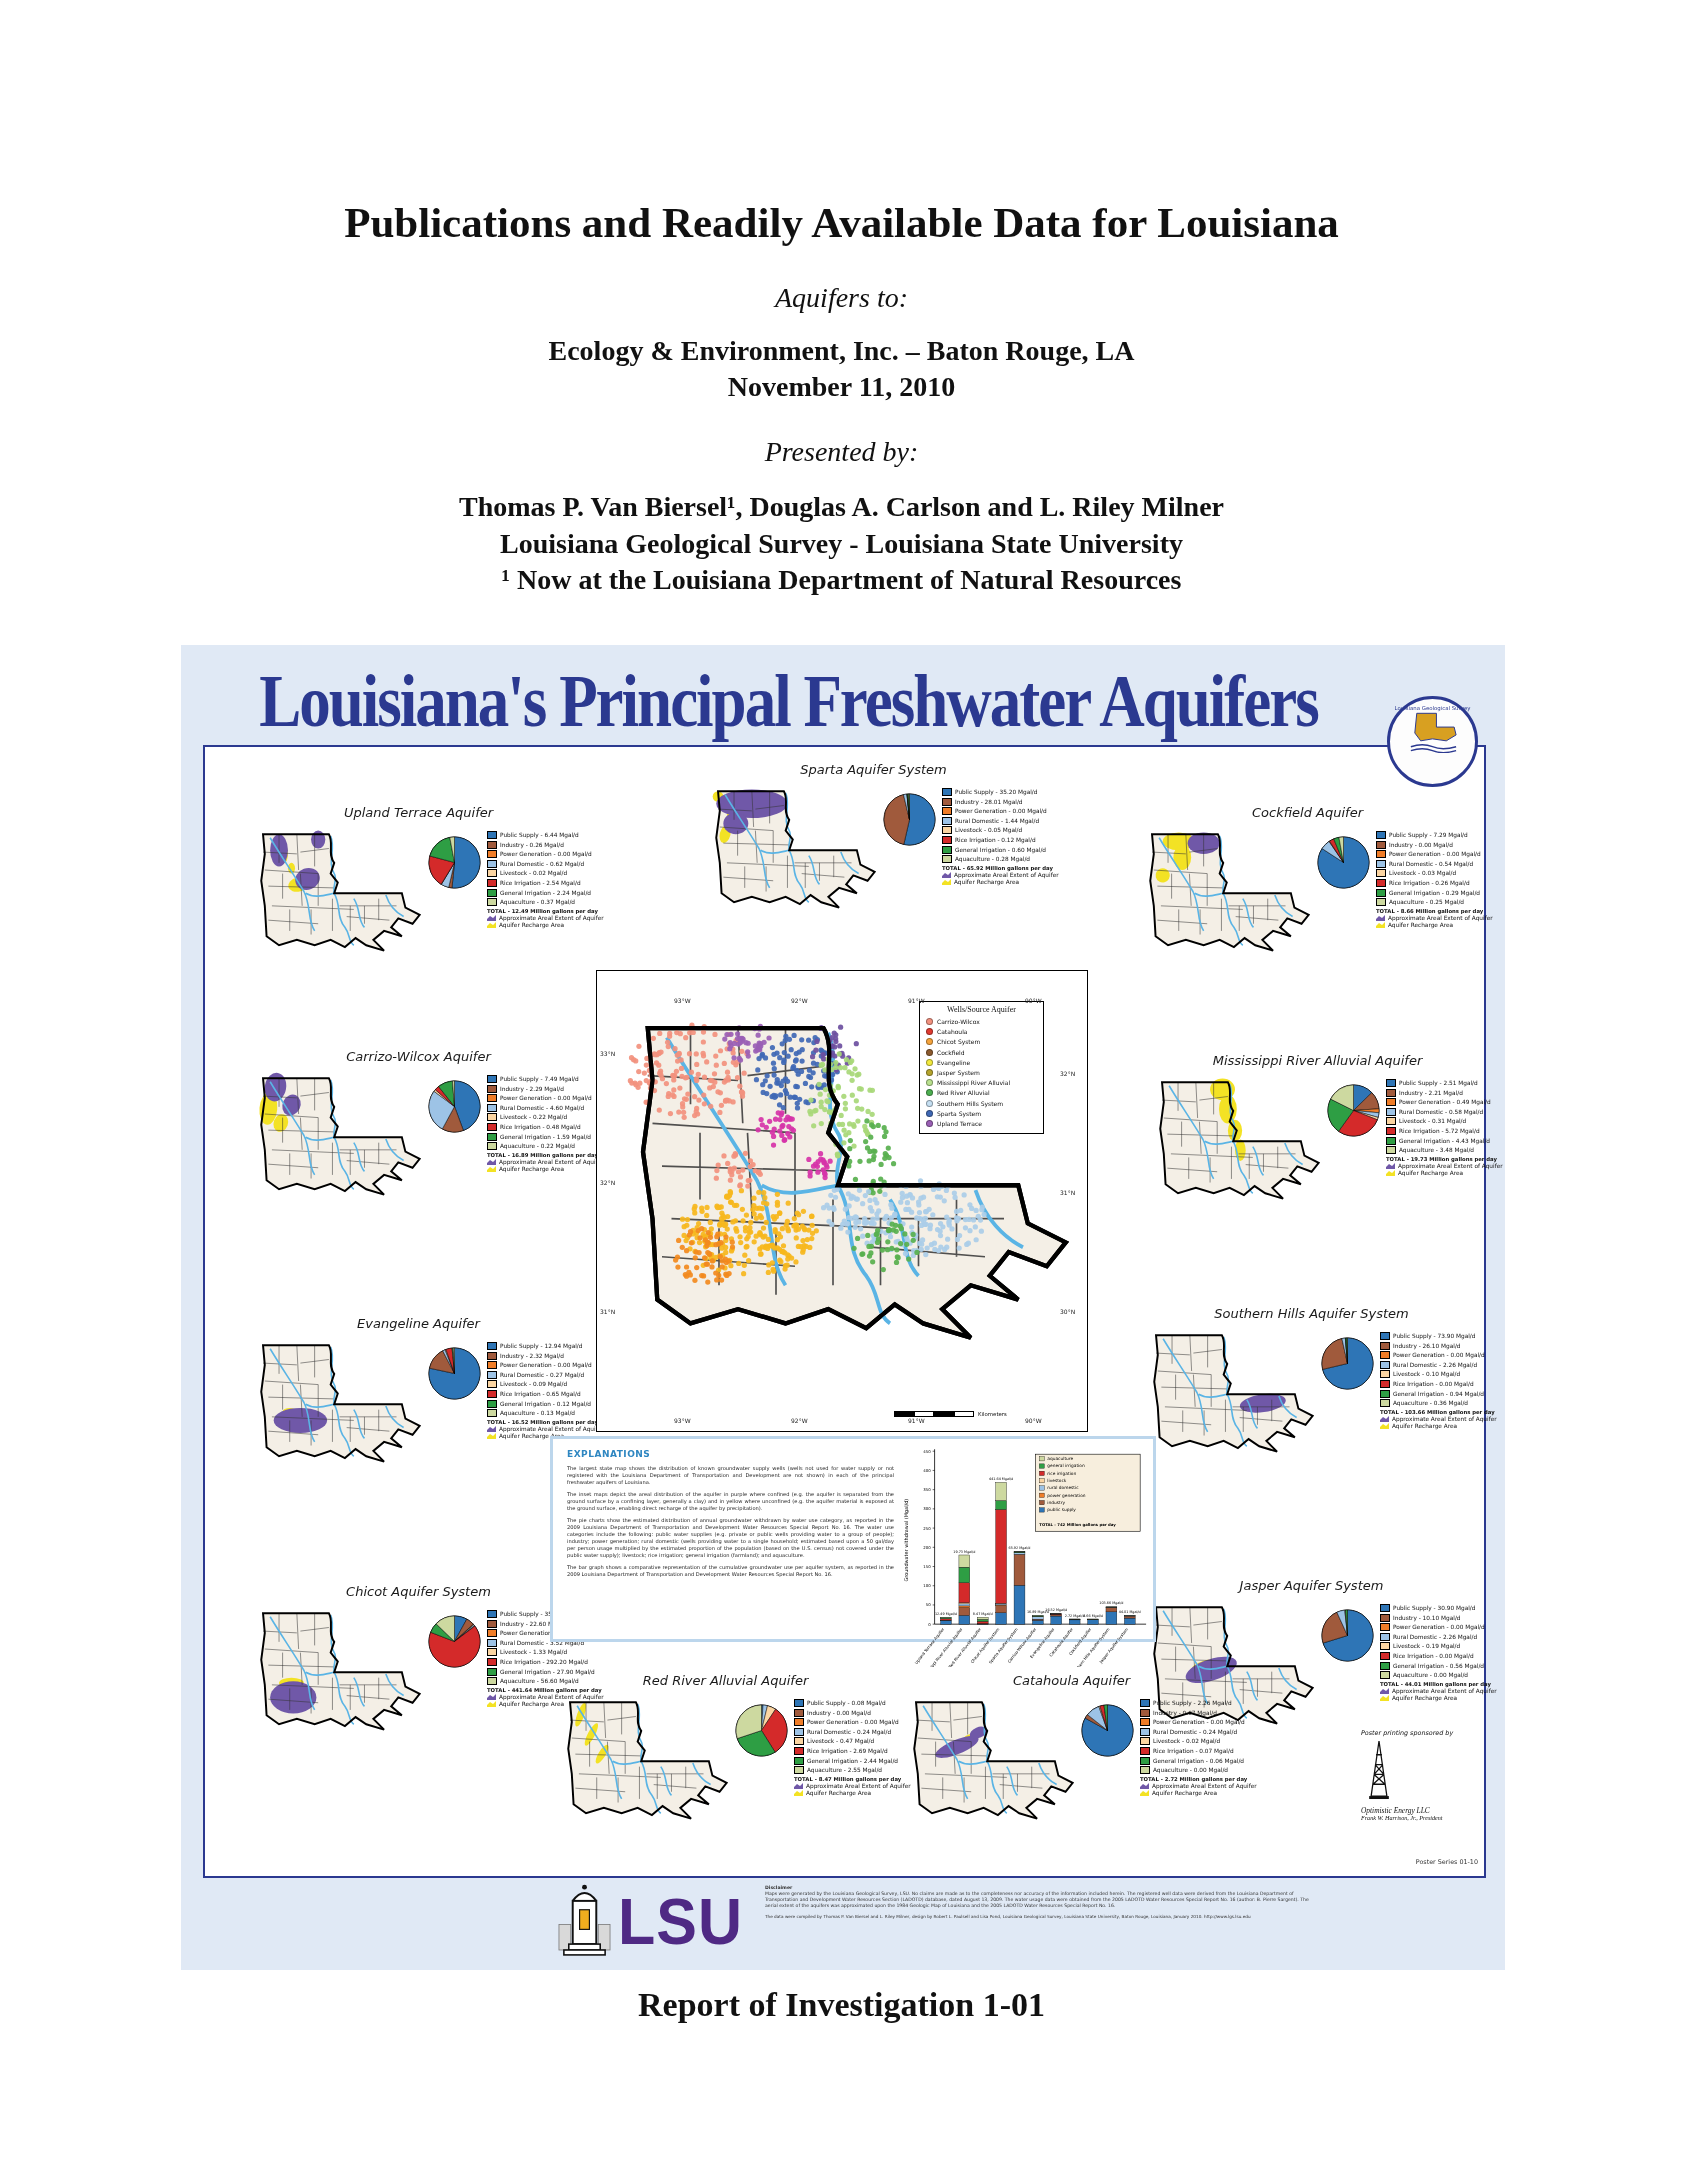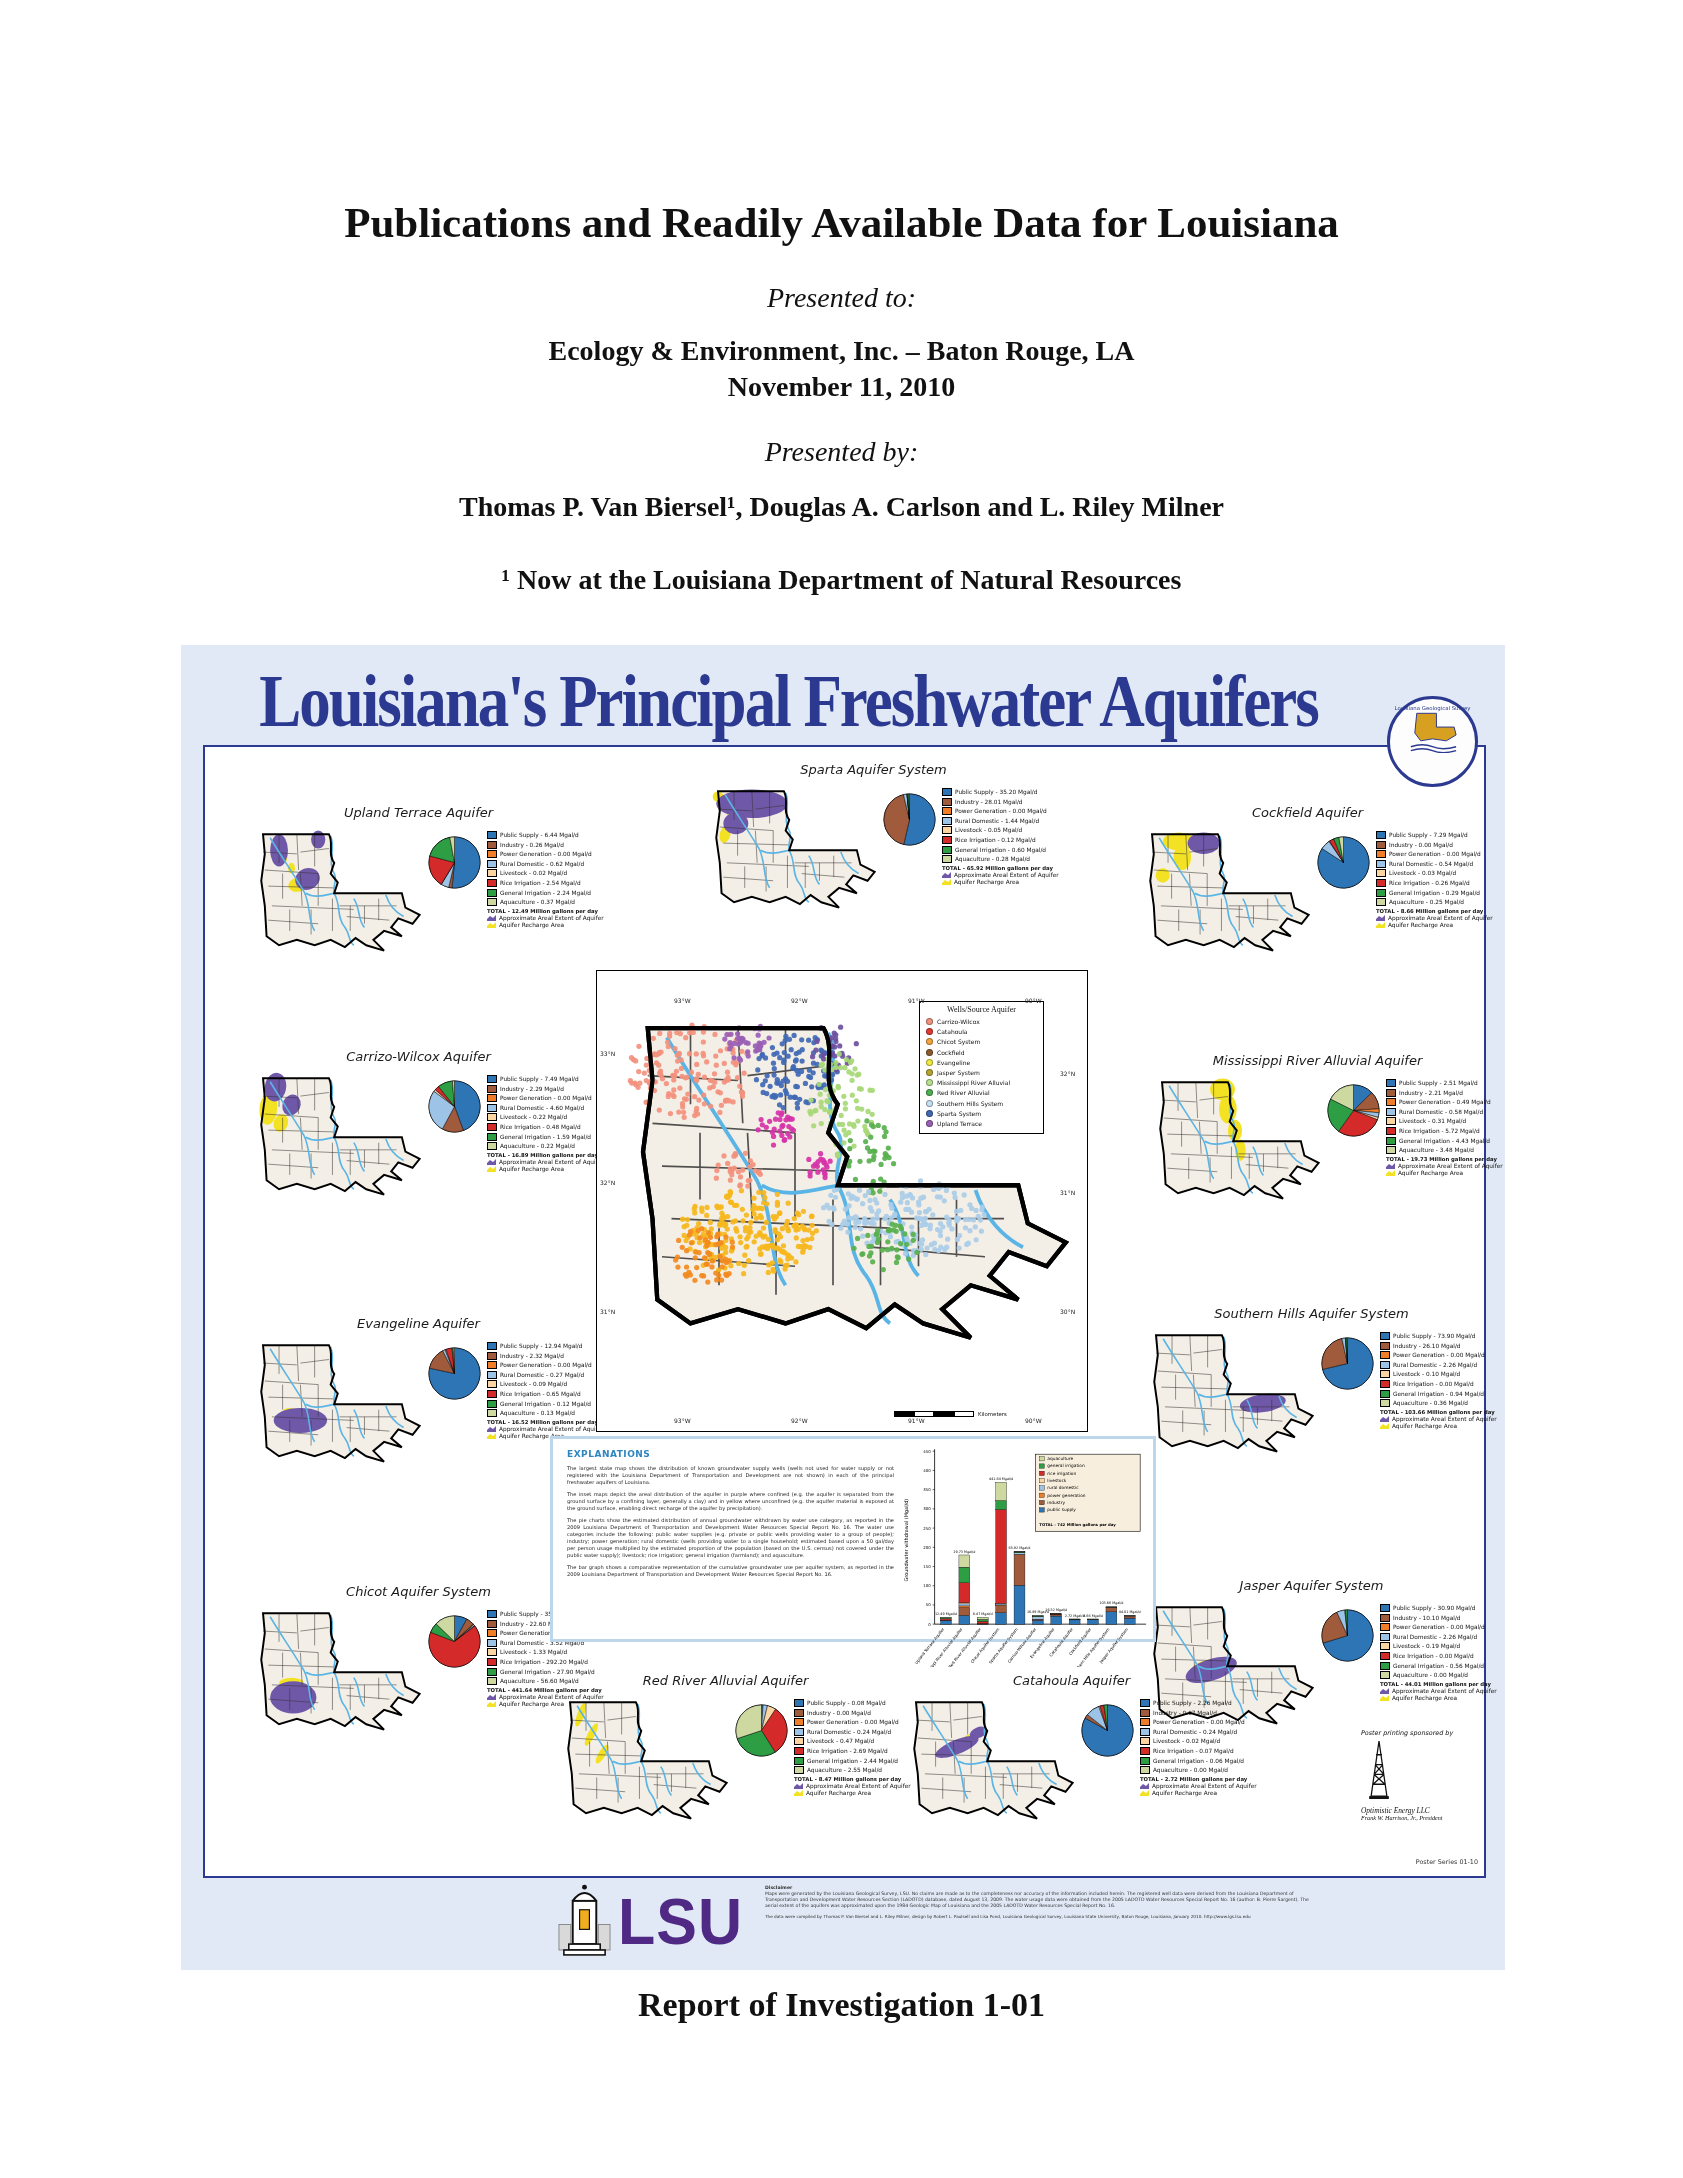--- a/index.html
+++ b/index.html
@@ -67,25 +67,26 @@
   .disc{position:absolute;left:584px;top:1240px;width:554px;font:4.6px "DejaVu Sans",sans-serif;color:#333;}
   .disc .dh{font-weight:bold;margin-bottom:1px;}
   .disc .db{line-height:6px;margin-bottom:5px;}
   .disc .dc{line-height:5.5px;font-size:4.2px;}
 </style>
 </head>
 <body>
 
 <div class="page">
   <div class="hdr t2">Publications and Readily Available Data for Louisiana</div>
-  <div class="hdr pto">Presented to:</div>
+  <div class="hdr pto">Aquifers to:</div>
   <div class="hdr porg">Ecology &amp; Environment, Inc. – Baton Rouge, LA</div>
   <div class="hdr pdate">November 11, 2010</div>
   <div class="hdr pby">Presented by:</div>
   <div class="hdr auth">Thomas P. Van Biersel¹, Douglas A. Carlson and L. Riley Milner</div>
+  <div class="hdr affil">Louisiana Geological Survey - Louisiana State University</div>
   <div class="hdr note">¹ Now at the Louisiana Department of Natural Resources</div>
 
   <div class="poster">
     <div class="poster-title">Louisiana's Principal Freshwater Aquifers</div>
 
     <div class="seal">
       <div class="st">Louisiana Geological Survey</div>
       <svg width="59" height="44" viewBox="0 0 60 44" style="margin-top:-2px">
         <path d="M14,4 L34,4 L34,18 L52,18 L54,26 L44,32 L30,30 L18,32 L12,24 Z" fill="#d8a021" stroke="#2b3990" stroke-width="1"></path>
         <path d="M8,38 Q20,34 30,38 T54,38" stroke="#2b3990" fill="none" stroke-width="1.4"></path>

